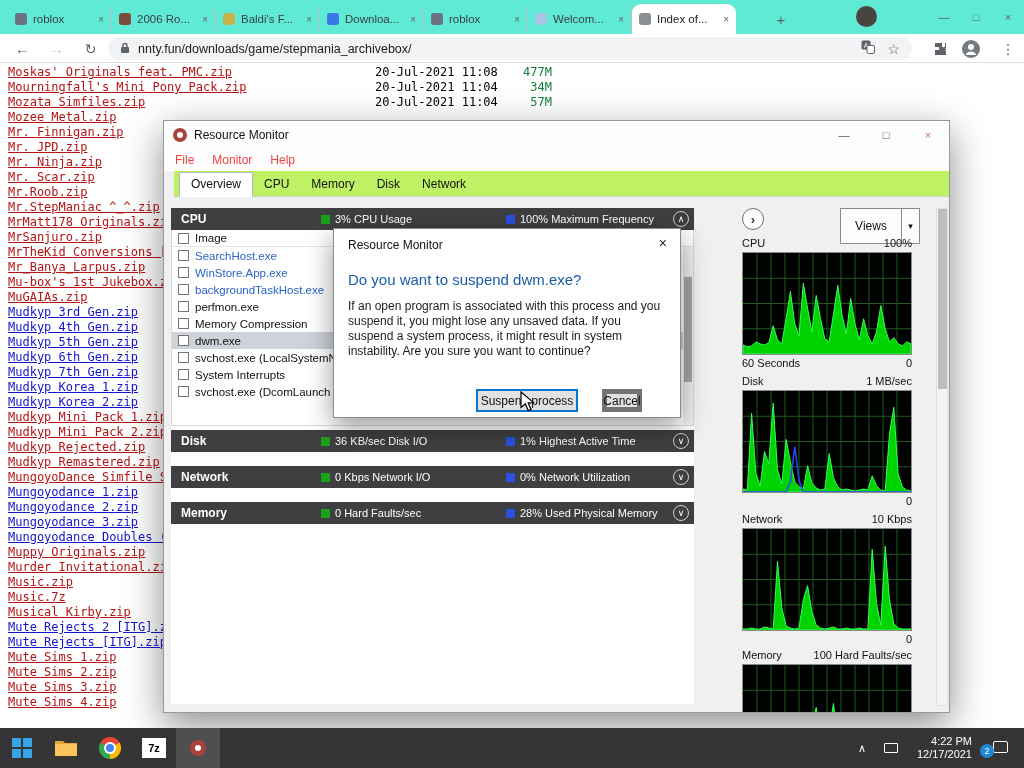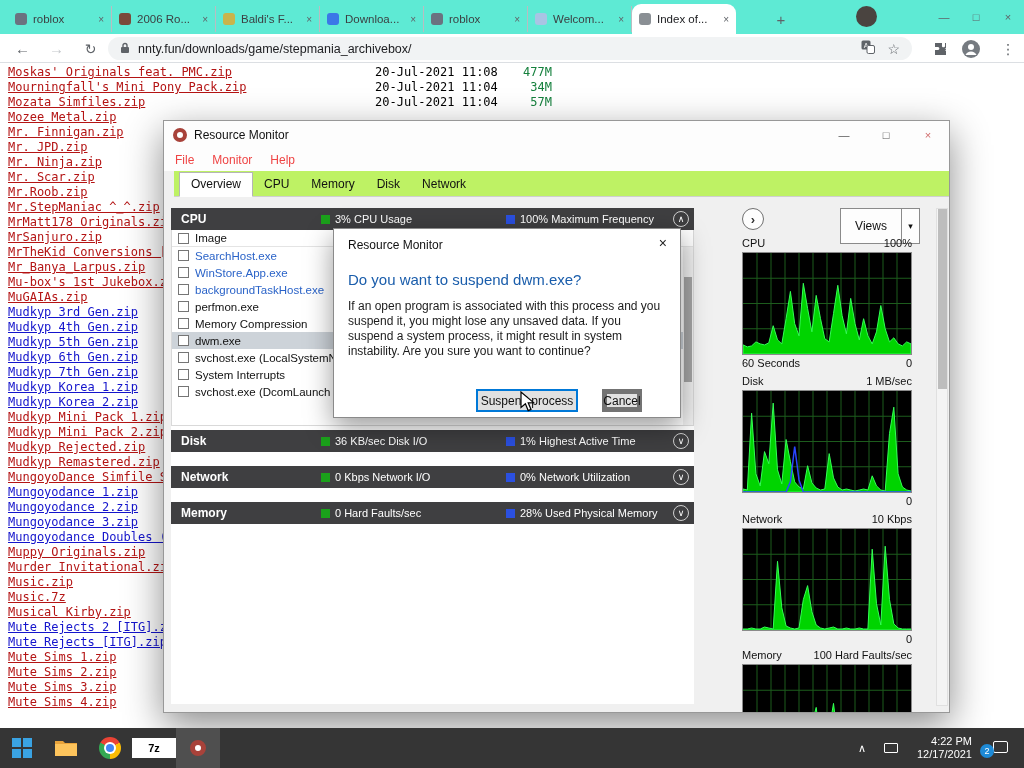--- a/index.html
+++ b/index.html
@@ -118,21 +118,21 @@
   
   .taskbar{position:absolute;left:0;top:728px;width:1024px;height:40px;background:#353535;display:flex;align-items:center;z-index:40;color:#fff;}
   .tb-btn{width:44px;height:40px;display:flex;align-items:center;justify-content:center;flex:none;}
   .tb-btn.active{background:#4f4f4f;}
   .start-grid{display:grid;grid-template-columns:9px 9px;grid-template-rows:9px 9px;gap:2px;}
   .start-grid span{background:#3aa3e3;}
   .chrome-icon{width:22px;height:22px;border-radius:50%;position:relative;
        background:conic-gradient(from -60deg,#ea4335 0 120deg,#fbbc05 120deg 240deg,#34a853 240deg 360deg);}
   .chrome-inner{position:absolute;inset:5px;background:#fff;border-radius:50%;}
   .chrome-core{position:absolute;inset:7px;background:#4285f4;border-radius:50%;}
-  .sevenzip-icon{width:44px;height:20px;background:#fff;color:#000;font-weight:bold;font-size:11px;
+  .sevenzip-icon{width:24px;height:20px;background:#fff;color:#000;font-weight:bold;font-size:11px;
        display:flex;align-items:center;justify-content:center;}
   .tb-resmon-icon{width:16px;height:16px;border-radius:50%;border:5px solid #a8423a;background:#fff;}
   .tray{margin-left:auto;display:flex;align-items:center;height:40px;}
   .tray-up{width:26px;text-align:center;font-size:11px;color:#fff;}
   .tray-device{width:14px;height:10px;border:1.5px solid #fff;border-radius:1px;margin:0 9px;}
   .clock{text-align:right;font-size:11px;line-height:13px;color:#fff;margin:0 10px;}
   .notif{position:relative;width:20px;height:16px;margin:0 16px 0 6px;}
   .notif-bubble{position:absolute;right:0;top:1px;width:15px;height:12px;border:1.5px solid #fff;border-radius:2px;}
   .notif-badge{position:absolute;left:-8px;bottom:-2px;width:14px;height:14px;border-radius:50%;background:#1e8ad6;
        color:#fff;font-size:9px;display:flex;align-items:center;justify-content:center;}

